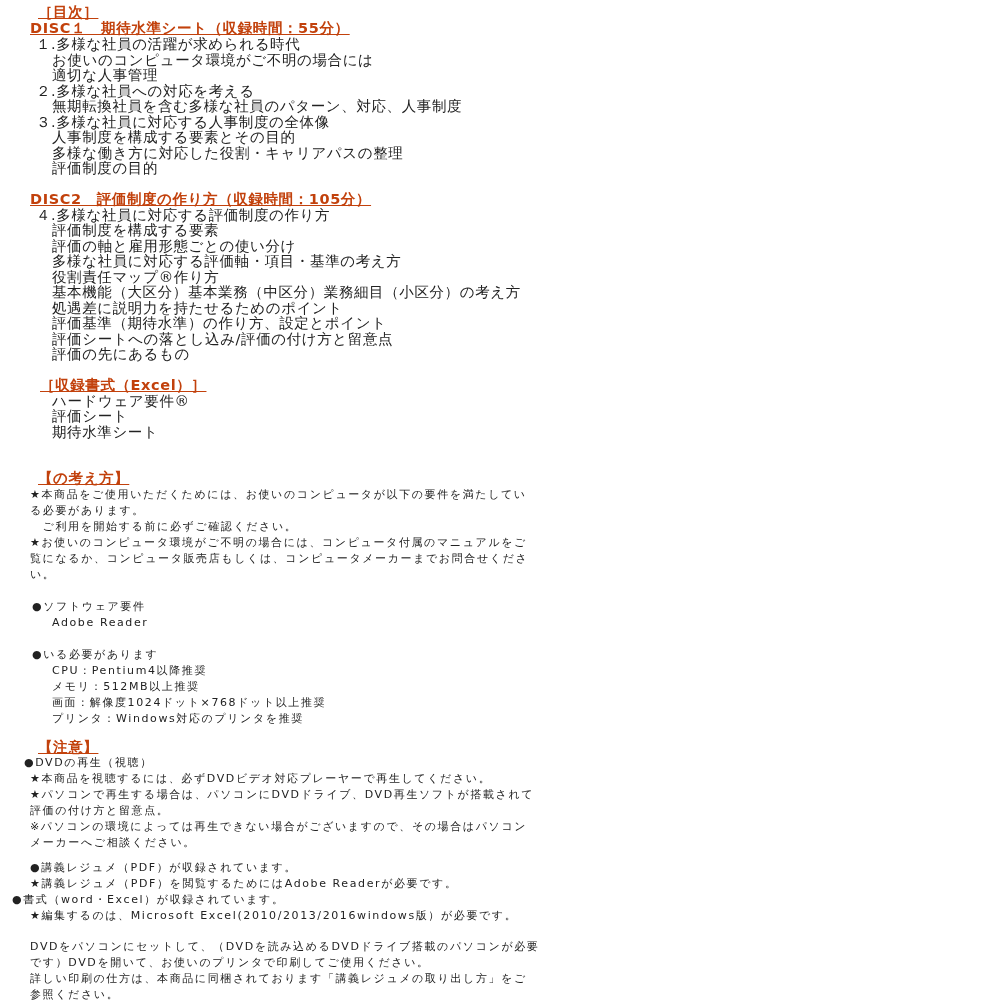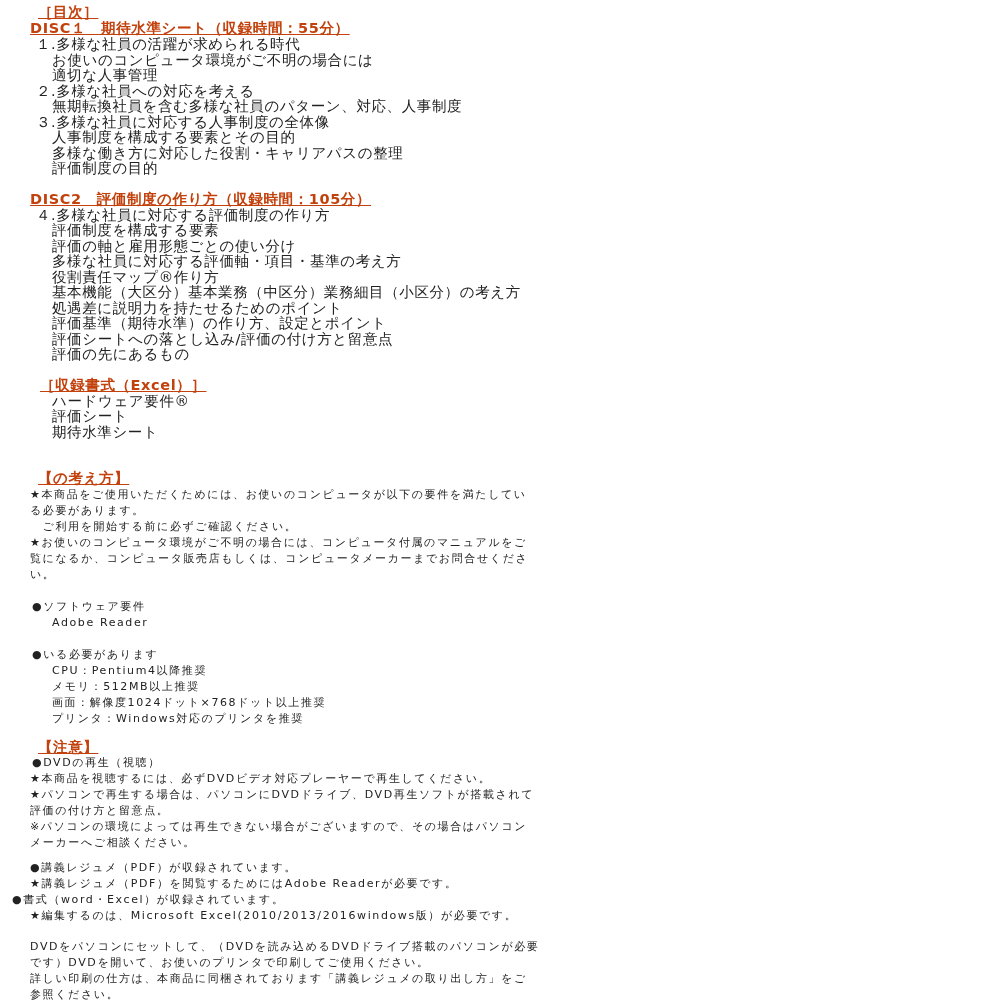--- a/index.html
+++ b/index.html
@@ -54,21 +54,21 @@
   <div class="ln big" style="left:32px;top:599px">●ソフトウェア要件</div>
   <div class="ln big" style="left:52px;top:615px">Adobe Reader</div>
 
   <div class="ln big" style="left:32px;top:647px">●いる必要があります</div>
   <div class="ln big" style="left:52px;top:663px">CPU：Pentium4以降推奨</div>
   <div class="ln big" style="left:52px;top:679px">メモリ：512MB以上推奨</div>
   <div class="ln big" style="left:52px;top:695px">画面：解像度1024ドット×768ドット以上推奨</div>
   <div class="ln big" style="left:52px;top:711px">プリンタ：Windows対応のプリンタを推奨</div>
 
   <div class="ln b" style="left:38px;top:739px">【注意】</div>
-  <div class="ln big" style="left:32px;top:755px">●DVDの再生（視聴）</div>
+  <div class="ln big" style="left:24px;top:755px">●DVDの再生（視聴）</div>
   <div class="ln big" style="left:30px;top:771px">★本商品を視聴するには、必ずDVDビデオ対応プレーヤーで再生してください。</div>
   <div class="ln big" style="left:30px;top:787px">★パソコンで再生する場合は、パソコンにDVDドライブ、DVD再生ソフトが搭載されて</div>
   <div class="ln big" style="left:30px;top:803px">評価の付け方と留意点。</div>
   <div class="ln big" style="left:30px;top:819px">※パソコンの環境によっては再生できない場合がございますので、その場合はパソコン</div>
   <div class="ln big" style="left:30px;top:835px">メーカーへご相談ください。</div>
 
   <div class="ln big" style="left:30px;top:860px">●講義レジュメ（PDF）が収録されています。</div>
   <div class="ln big" style="left:30px;top:876px">★講義レジュメ（PDF）を閲覧するためにはAdobe Readerが必要です。</div>
   <div class="ln big" style="left:12px;top:892px">●書式（word・Excel）が収録されています。</div>
   <div class="ln big" style="left:30px;top:908px">★編集するのは、Microsoft Excel(2010/2013/2016windows版）が必要です。</div>

